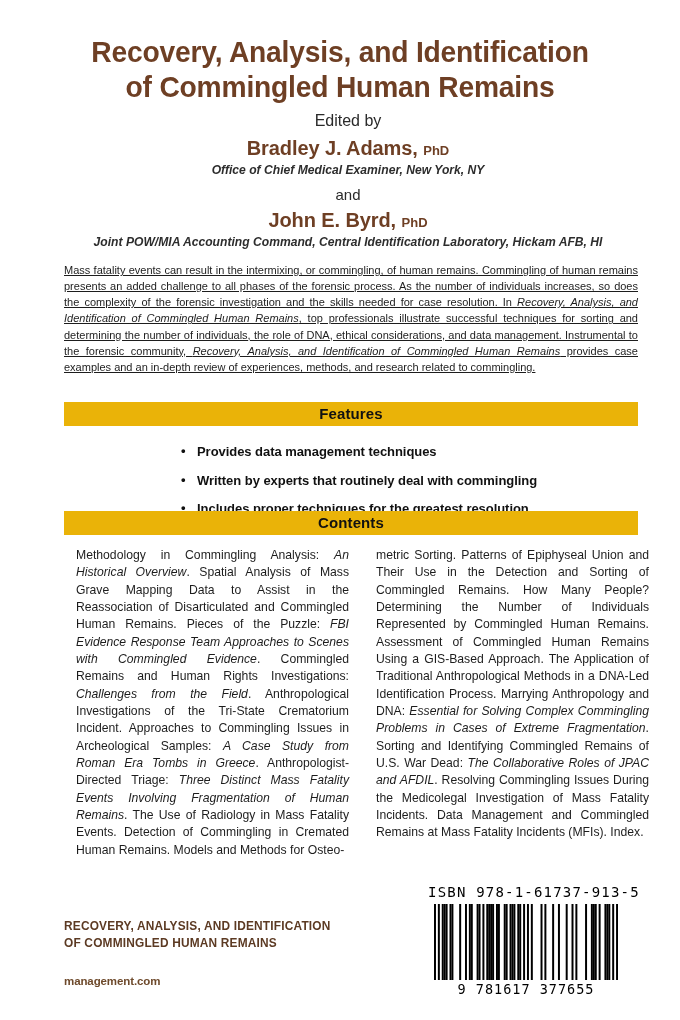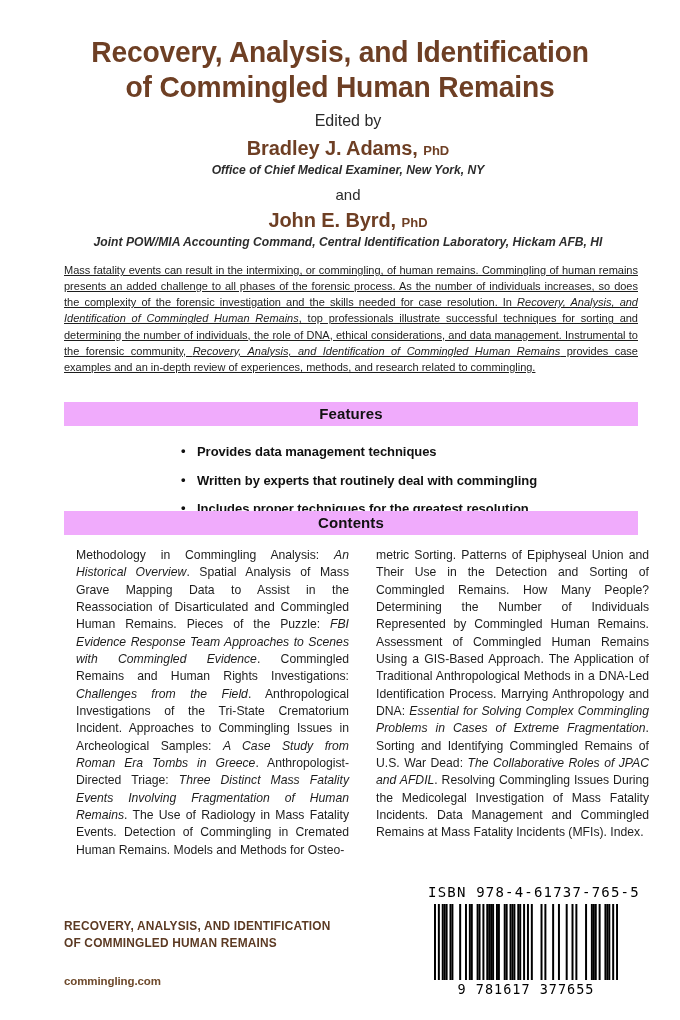--- a/index.html
+++ b/index.html
@@ -97,21 +97,21 @@
     text-decoration: underline;
   }
   .description i { font-style: italic; }
 
   
   .section-bar {
     position: absolute;
     left: 64px;
     width: 574px;
     height: 24px;
-    background: #f0abfc;
+    background: #eab308;
     text-align: center;
   }
   .section-bar .bar-label {
     display: block;
     font-weight: bold;
     font-size: 15px;
     line-height: 24px;
     color: #111111;
     letter-spacing: 0.1px;
   }
@@ -269,24 +269,24 @@
   </div>
   <div class="contents-cols">
     <div class="contents-col">Methodology in Commingling Analysis: <i>An Historical Overview</i>. Spatial Analysis of Mass Grave Mapping Data to Assist in the Reassociation of Disarticulated and Commingled Human Remains. Pieces of the Puzzle: <i>FBI Evidence Response Team Approaches to Scenes with Commingled Evidence</i>. Commingled Remains and Human Rights Investigations: <i>Challenges from the Field</i>. Anthropological Investigations of the Tri-State Crematorium Incident. Approaches to Commingling Issues in Archeological Samples: <i>A Case Study from Roman Era Tombs in Greece</i>. Anthropologist-Directed Triage: <i>Three Distinct Mass Fatality Events Involving Fragmentation of Human Remains</i>. The Use of Radiology in Mass Fatality Events. Detection of Commingling in Cremated Human Remains. Models and Methods for Osteo-</div>
     <div class="contents-col">metric Sorting. Patterns of Epiphyseal Union and Their Use in the Detection and Sorting of Commingled Remains. How Many People? Determining the Number of Individuals Represented by Commingled Human Remains. Assessment of Commingled Human Remains Using a GIS-Based Approach. The Application of Traditional Anthropological Methods in a DNA-Led Identification Process. Marrying Anthropology and DNA: <i>Essential for Solving Complex Commingling Problems in Cases of Extreme Fragmentation</i>. Sorting and Identifying Commingled Remains of U.S. War Dead: <i>The Collaborative Roles of JPAC and AFDIL</i>. Resolving Commingling Issues During the Medicolegal Investigation of Mass Fatality Incidents. Data Management and Commingled Remains at Mass Fatality Incidents (MFIs). Index.</div>
   </div>
 
   <div class="imprint">
     <span class="line">RECOVERY, ANALYSIS, AND IDENTIFICATION</span>
     <span class="line">OF COMMINGLED HUMAN REMAINS</span>
   </div>
-  <div class="web-url">commingling.com</div>
+  <div class="web-url">management.com</div>
 
   <div class="barcode-block">
-    <div class="isbn-text">ISBN 978-4-61737-765-5</div>
+    <div class="isbn-text">ISBN 978-1-61737-913-5</div>
     <svg class="barcode-bars" viewBox="0 0 184 76" preserveAspectRatio="none">
       <rect x="0" y="0" width="184" height="76" fill="#ffffff"></rect>
       <g id="bars" fill="#000000">
           <rect x="0.000" y="0" width="1.976" height="76"></rect>
           <rect x="3.874" y="0" width="1.976" height="76"></rect>
           <rect x="7.747" y="0" width="1.976" height="76"></rect>
           <rect x="9.684" y="0" width="1.976" height="76"></rect>
           <rect x="11.621" y="0" width="1.976" height="76"></rect>
           <rect x="15.495" y="0" width="1.976" height="76"></rect>
           <rect x="17.432" y="0" width="1.976" height="76"></rect>

